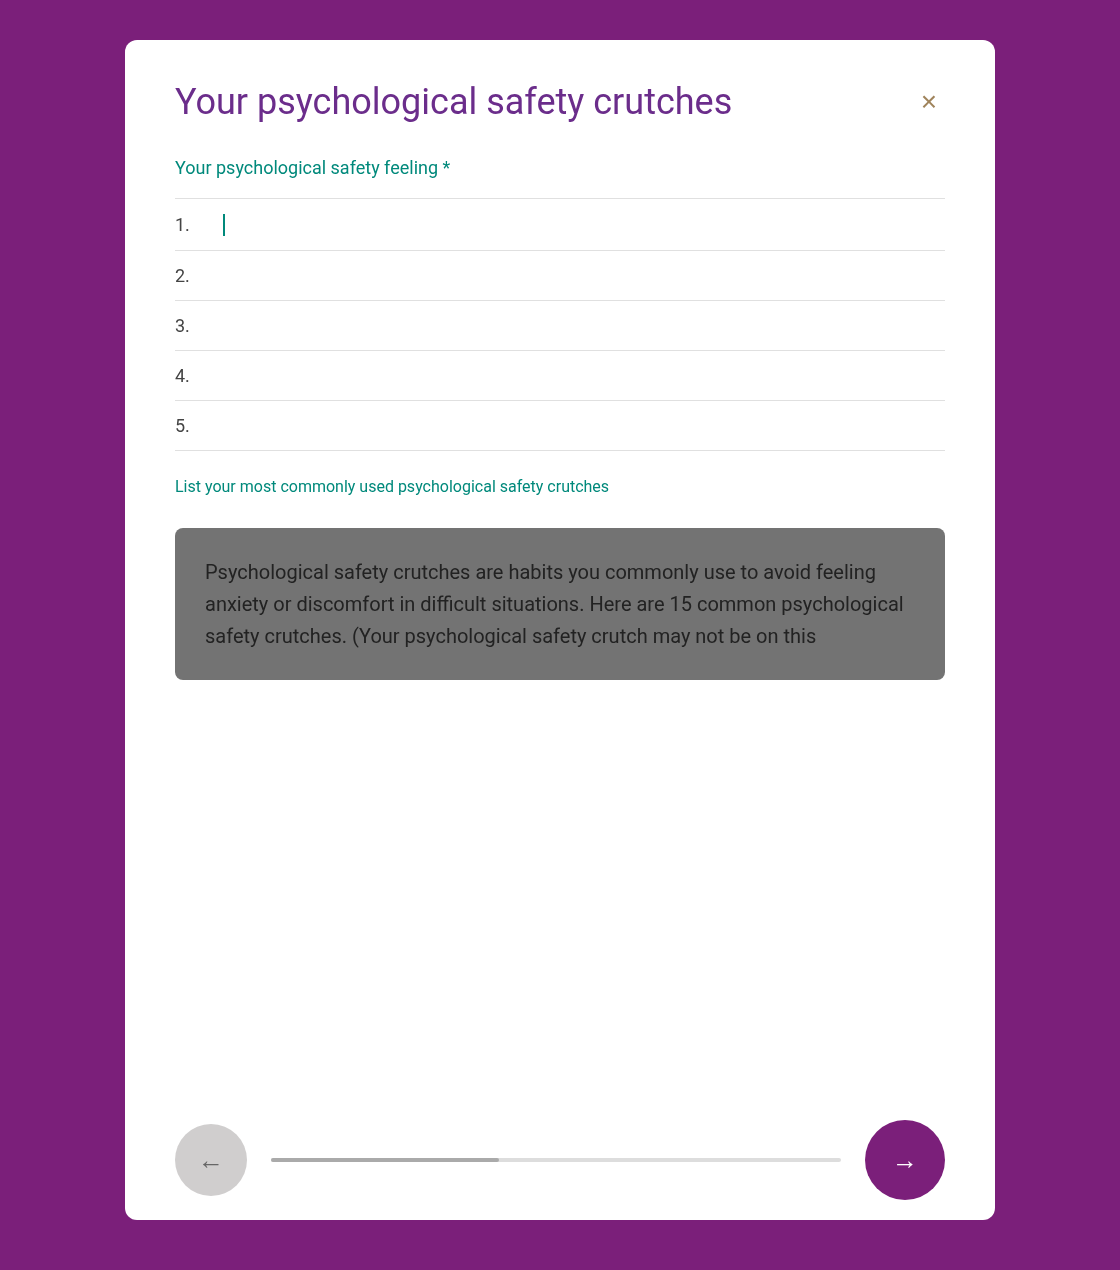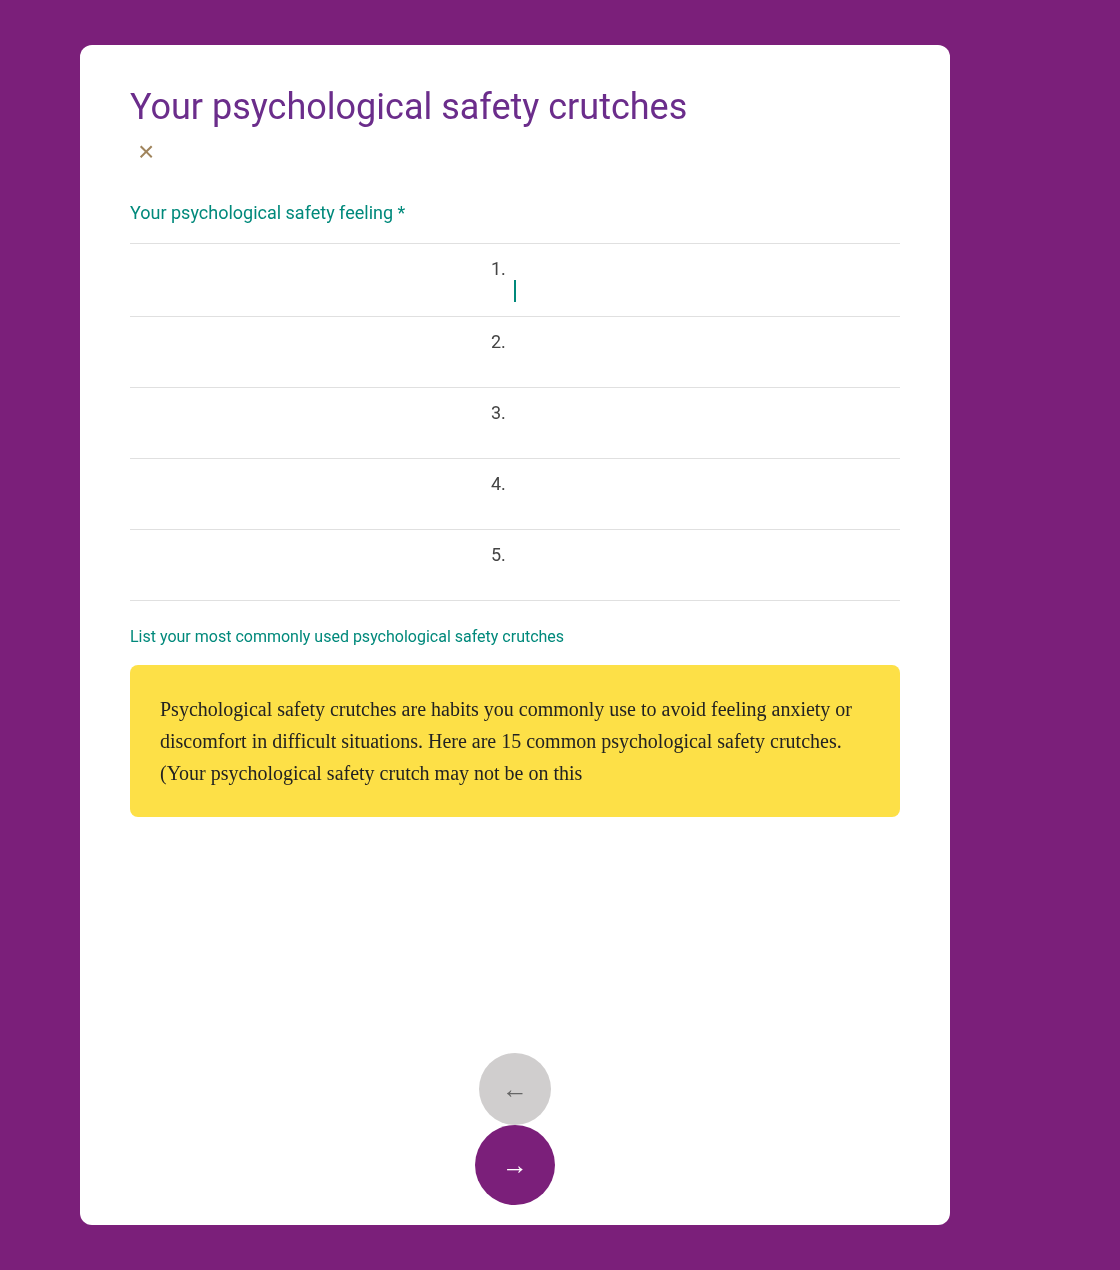--- a/index.html
+++ b/index.html
@@ -1,19 +1,18 @@
 <!DOCTYPE html>
 <html><head>
   <meta charset="utf-8">
   <style>
     * {
       box-sizing: border-box;
       margin: 0;
       padding: 0;
-      flex-direction: column;
     }
 
     body {
       width: 1120px;
       height: 1270px;
       background-color: #7B1F7A;
       display: flex;
       align-items: flex-start;
       justify-content: center;
       padding: 40px 80px;
@@ -110,30 +109,29 @@
 
     @keyframes blink {
       0%, 100% { opacity: 1; }
       50% { opacity: 0; }
     }
 
     .field-hint {
       font-size: 16px;
       color: #00897B;
       margin-top: 8px;
-      margin-bottom: 16px;
+      margin-bottom: 29px;
       line-height: 1.5;
     }
 
     .description-box {
-      background: #fde047;
+      background: #737373;
       border-radius: 8px;
       padding: 28px 30px;
       margin-bottom: 20px;
-      font-family: Liberation Serif, serif;
     }
 
     .description-text {
       font-size: 20px;
       color: #222;
       line-height: 1.6;
     }
 
     .bottom-nav {
       margin-top: auto;

